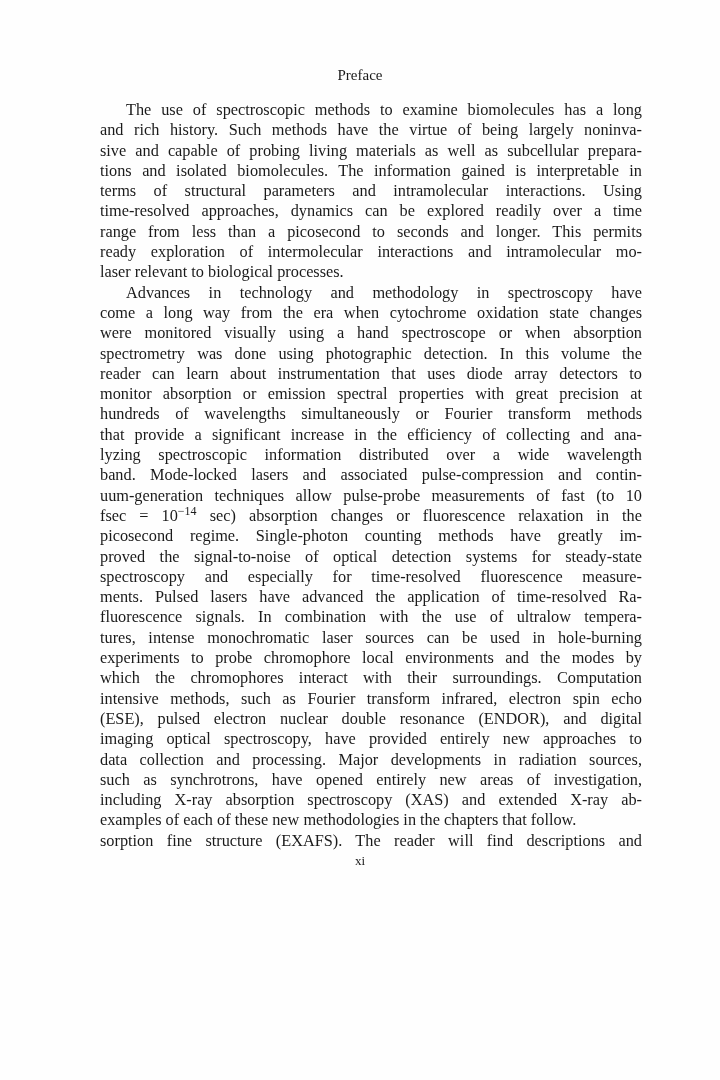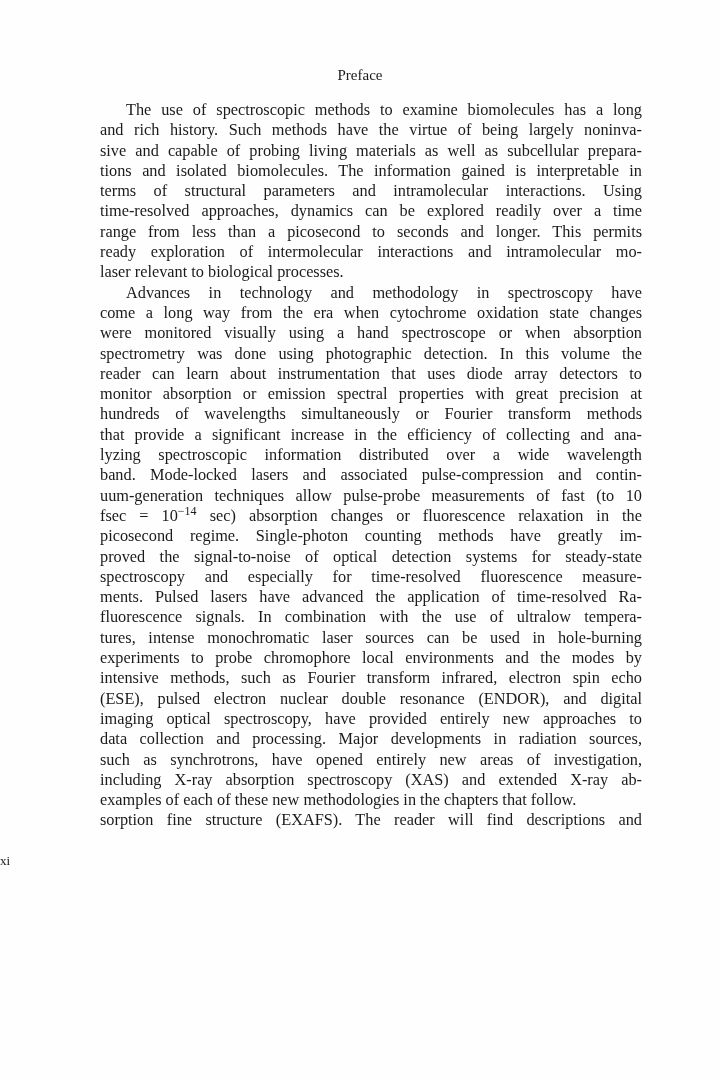--- a/index.html
+++ b/index.html
@@ -6,21 +6,21 @@
   body { width: 720px; height: 1080px; background: #fefefe; position: relative; overflow: hidden;
          font-family: "Liberation Serif", "DejaVu Serif", serif; color: #1a1a1a; }
   .title { position: absolute; top: 67px; left: 0; width: 720px; text-align: center;
            font-size: 15px; font-weight: normal; margin: 0; }
   .body-text { position: absolute; top: 100px; left: 100px; width: 542px; font-size: 16.3px; }
   .line { display: block; height: 20.3px; line-height: 20.3px; text-align: justify; text-align-last: justify;
           white-space: nowrap; }
   .line.indent { text-indent: 26px; }
   .line.last { text-align-last: left; }
   sup { font-size: 12px; vertical-align: 6px; line-height: 0; }
-  .folio { position: absolute; top: 853px; left: 0; width: 720px; font-size: 13px; }
+  .folio { position: absolute; top: 853px; left: 0; width: 720px; text-align: center; font-size: 13px; }
 </style>
 </head>
 <body>
 
 <h1 class="title">Preface</h1>
 
 <div class="body-text" id="body-text">
     <div>
       <span class="line indent">The use of spectroscopic methods to examine biomolecules has a long</span>
       <span class="line">and rich history. Such methods have the virtue of being largely noninva-</span>
@@ -45,20 +45,21 @@
       <span class="line">band. Mode-locked lasers and associated pulse-compression and contin-</span>
       <span class="line">uum-generation techniques allow pulse-probe measurements of fast (to 10</span>
       <span class="line">fsec = 10<sup>−14</sup> sec) absorption changes or fluorescence relaxation in the</span>
       <span class="line">picosecond regime. Single-photon counting methods have greatly im-</span>
       <span class="line">proved the signal-to-noise of optical detection systems for steady-state</span>
       <span class="line">spectroscopy and especially for time-resolved fluorescence measure-</span>
       <span class="line">ments. Pulsed lasers have advanced the application of time-resolved Ra-</span>
       <span class="line">fluorescence signals. In combination with the use of ultralow tempera-</span>
       <span class="line">tures, intense monochromatic laser sources can be used in hole-burning</span>
       <span class="line">experiments to probe chromophore local environments and the modes by</span>
+      <span class="line">which the chromophores interact with their surroundings. Computation</span>
       <span class="line">intensive methods, such as Fourier transform infrared, electron spin echo</span>
       <span class="line">(ESE), pulsed electron nuclear double resonance (ENDOR), and digital</span>
       <span class="line">imaging optical spectroscopy, have provided entirely new approaches to</span>
       <span class="line">data collection and processing. Major developments in radiation sources,</span>
       <span class="line">such as synchrotrons, have opened entirely new areas of investigation,</span>
       <span class="line">including X-ray absorption spectroscopy (XAS) and extended X-ray ab-</span>
       <span class="line last">examples of each of these new methodologies in the chapters that follow.</span>
       <span class="line">sorption fine structure (EXAFS). The reader will find descriptions and</span>
     </div>
   </div>

